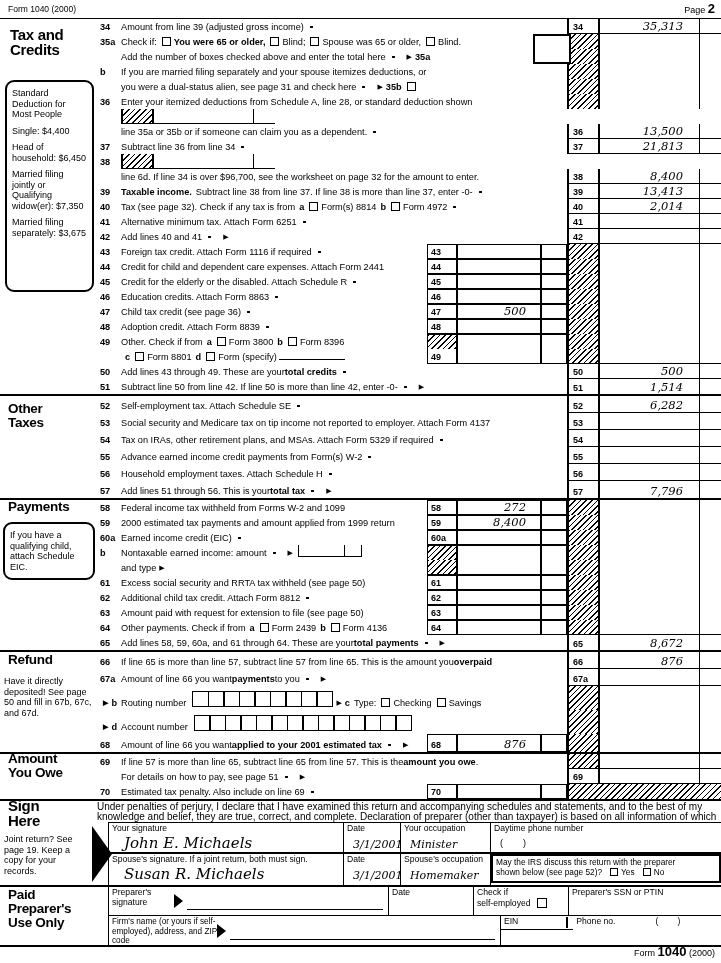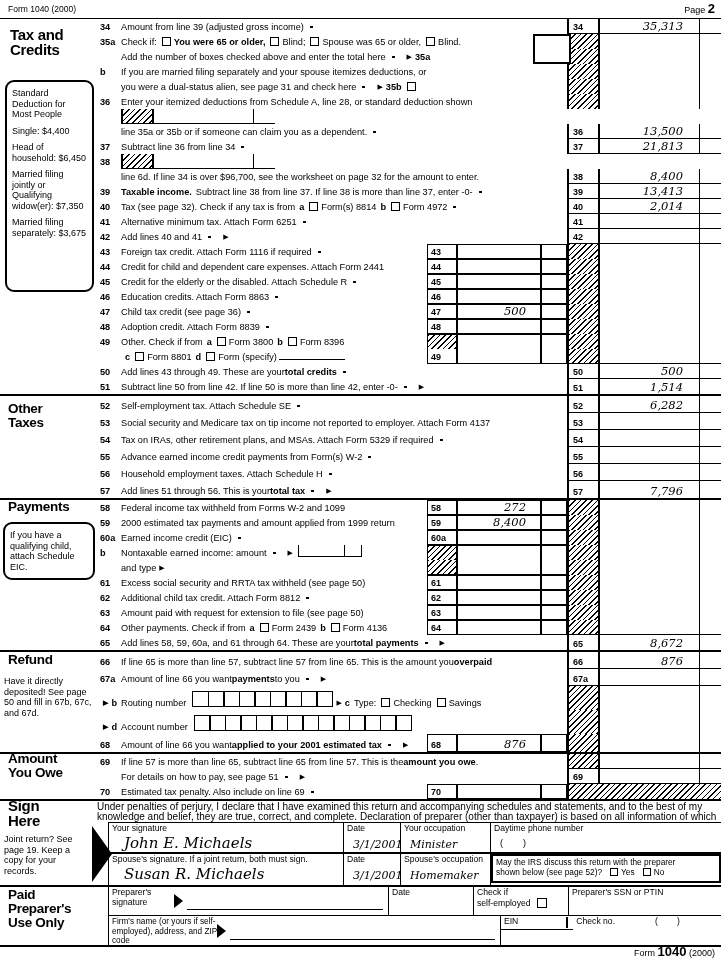--- a/index.html
+++ b/index.html
@@ -792,21 +792,21 @@
             <span class="tri"></span>
             <span class="lline"></span>
           </div>
         <div class="ppc pf2">
           <div class="ein">
               <span>EIN</span>
               <span class="dash"></span>
               <span class="sp"></span>
             </div>
           <div class="phn">
-              <span>Check no.</span>
+              <span>Phone no.</span>
               <span class="pre" style="margin-left:40px">(        )</span>
             </div>
         </div>
       </div>
     </div>
   </div>
 
   <div class="ft"><span>Form</span> <b>1040</b> <span>(2000)</span></div>
 
   <div class="sd ttl" style="left:10px;top:27px"><span>Tax and</span><br><span>Credits</span></div>

